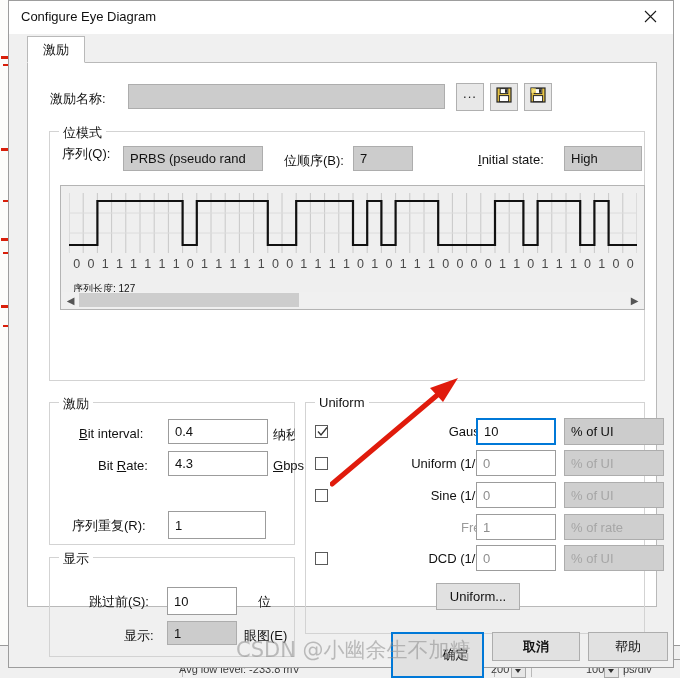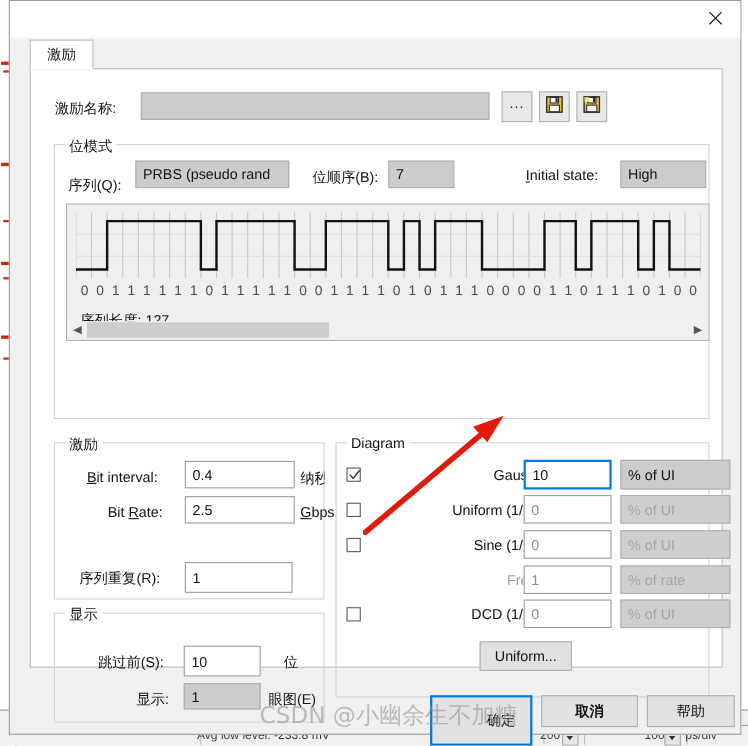--- a/index.html
+++ b/index.html
@@ -62,21 +62,21 @@
      display:flex;align-items:center;justify-content:center;}
 
   .chk{position:absolute;width:13px;height:13px;box-sizing:border-box;background:#fff;border:1px solid #5a5a5a;}
   .chk svg{position:absolute;left:1px;top:0px;}
 
   
   #wavepanel{position:absolute;left:32px;top:122px;width:585px;height:125px;background:#efefef;border:1px solid #b4b4b4;box-sizing:border-box;}
   #wavecanvas{position:absolute;left:8px;top:7px;}
   #bitstring{position:absolute;left:9px;top:71px;width:570px;font-size:12.5px;color:#4a4a4a;letter-spacing:0.5px;
      font-family:"Liberation Sans",sans-serif;white-space:nowrap;}
-  #seqlen{position:absolute;left:12px;top:96px;font-size:13px;color:#111;}
+  #seqlen{position:absolute;left:12px;top:96px;font-size:10px;color:#111;}
   #hscroll{position:absolute;left:1px;right:1px;bottom:1px;height:16px;background:#f0f0f0;}
   #hthumb{position:absolute;left:17px;top:1px;width:220px;height:14px;background:#cdcdcd;}
   .sarrow{position:absolute;top:0;width:17px;height:16px;display:flex;align-items:center;justify-content:center;color:#555;font-size:10px;}
 
   #watermark{position:absolute;left:236px;top:636px;font-size:21px;color:rgba(140,140,140,.55);white-space:nowrap;
      font-family:"DejaVu Sans",sans-serif;pointer-events:none;}
   #arrow{position:absolute;left:330px;top:358px;pointer-events:none;}
 </style>
 </head>
 <body>
@@ -102,20 +102,21 @@
     <div class="bgcell" style="left:512px;width:52px;border-right:none;margin-top:46px;">mV/div</div>
     <div class="bgcell" style="left:568px;width:34px;">100</div>
     <div class="bgspin" style="left:590px;"></div>
     <div class="bgcell" style="left:605px;width:60px;border-right:none;">ps/div</div>
   </div>
 </div>
 
 <div id="dialog">
 
   <div id="titlebar">
+    <div id="title-text">Configure Eye Diagram</div>
     <div id="close-btn">
       <svg width="13" height="13" viewBox="0 0 13 13">
           <path d="M1 1 L12 12 M12 1 L1 12" stroke="#1a1a1a" stroke-width="1.1" fill="none"></path>
         </svg>
     </div>
   </div>
 
   <div id="tabstrip">
     <div class="tab active" style="left:0;width:58px">激励</div>
   </div>
@@ -146,21 +147,21 @@
           <rect x="1.4" y="1.4" width="1.4" height="1.4" fill="#e8c547"></rect>
           <rect x="4.4" y="4.4" width="1.4" height="1.4" fill="#e8c547"></rect>
         </svg>
       </span>
     </div>
 
     <div class="group" style="left:21px;top:68px;width:596px;height:250px;">
       <div class="gtitle">位模式</div>
     </div>
 
-    <div class="lbl" style="left:34px;top:97px"><span>序列(Q):</span></div>
+    <div class="lbl" style="left:34px;top:82px"><span>序列(Q):</span></div>
     <div class="combo" style="left:95px;top:83px;width:140px;height:25px;">PRBS (pseudo rand</div>
 
     <div class="lbl" style="left:256px;top:89px">位顺序(B):</div>
     <div class="combo" style="left:325px;top:83px;width:60px;height:25px;">7</div>
 
     <div class="lbl" style="left:450px;top:89px"><u>I</u>nitial state:</div>
     <div class="combo" style="left:536px;top:83px;width:78px;height:25px;">High</div>
 
     <div id="wavepanel">
       <svg id="wavecanvas" width="568" height="60" viewBox="0 0 568 60">
@@ -262,39 +263,39 @@
     </div>
 
     <div class="group" style="left:21px;top:339px;width:246px;height:143px;">
       <div class="gtitle">激励</div>
     </div>
     <div class="lbl" style="left:51px;top:363px"><u>B</u>it interval:</div>
     <div class="txt" style="left:140px;top:356px;width:100px;height:25px;">0.4</div>
     <div class="lbl" style="left:245px;top:363px;width:22px;overflow:hidden;">纳秒</div>
 
     <div class="lbl" style="left:70px;top:395px">Bit <u>R</u>ate:</div>
-    <div class="txt" style="left:140px;top:388px;width:100px;height:25px;">2.5</div>
+    <div class="txt" style="left:140px;top:388px;width:100px;height:25px;">4.3</div>
     <div class="lbl" style="left:245px;top:395px"><u>G</u>bps</div>
 
     <div class="lbl" style="left:44px;top:454px">序列重复(R):</div>
     <div class="spin" style="left:140px;top:448px;width:98px;height:28px;">1</div>
 
     <div class="group" style="left:21px;top:494px;width:246px;height:100px;">
       <div class="gtitle">显示</div>
     </div>
     <div class="lbl" style="left:61px;top:530px">跳过前(S):</div>
     <div class="spin" style="left:139px;top:524px;width:70px;height:28px;">10</div>
     <div class="lbl" style="left:230px;top:530px">位</div>
 
     <div class="lbl" style="left:96px;top:564px">显示:</div>
     <div class="combo" style="left:139px;top:558px;width:70px;height:24px;">1</div>
     <div class="lbl" style="left:216px;top:564px">眼图(E)</div>
 
     <div class="group" style="left:277px;top:339px;width:340px;height:232px;">
-      <div class="gtitle">Diagram</div>
+      <div class="gtitle">Uniform</div>
     </div>
 
     <div class="chk" style="left:287px;top:362px">
       <svg width="11" height="11" viewBox="0 0 11 11">
           <path d="M1 5.5 L4 9 L10 1.5" stroke="#333" stroke-width="1.3" fill="none"></path>
         </svg>
     </div>
     <div class="lbl" style="left:393px;top:361px;text-align:right;width:105px;">Gaussian (s):</div>
     <div class="txt focus" style="left:448px;top:355px;width:80px;height:27px;">10</div>
     <div class="combo" style="left:536px;top:355px;width:100px;height:27px;">% of UI</div>

